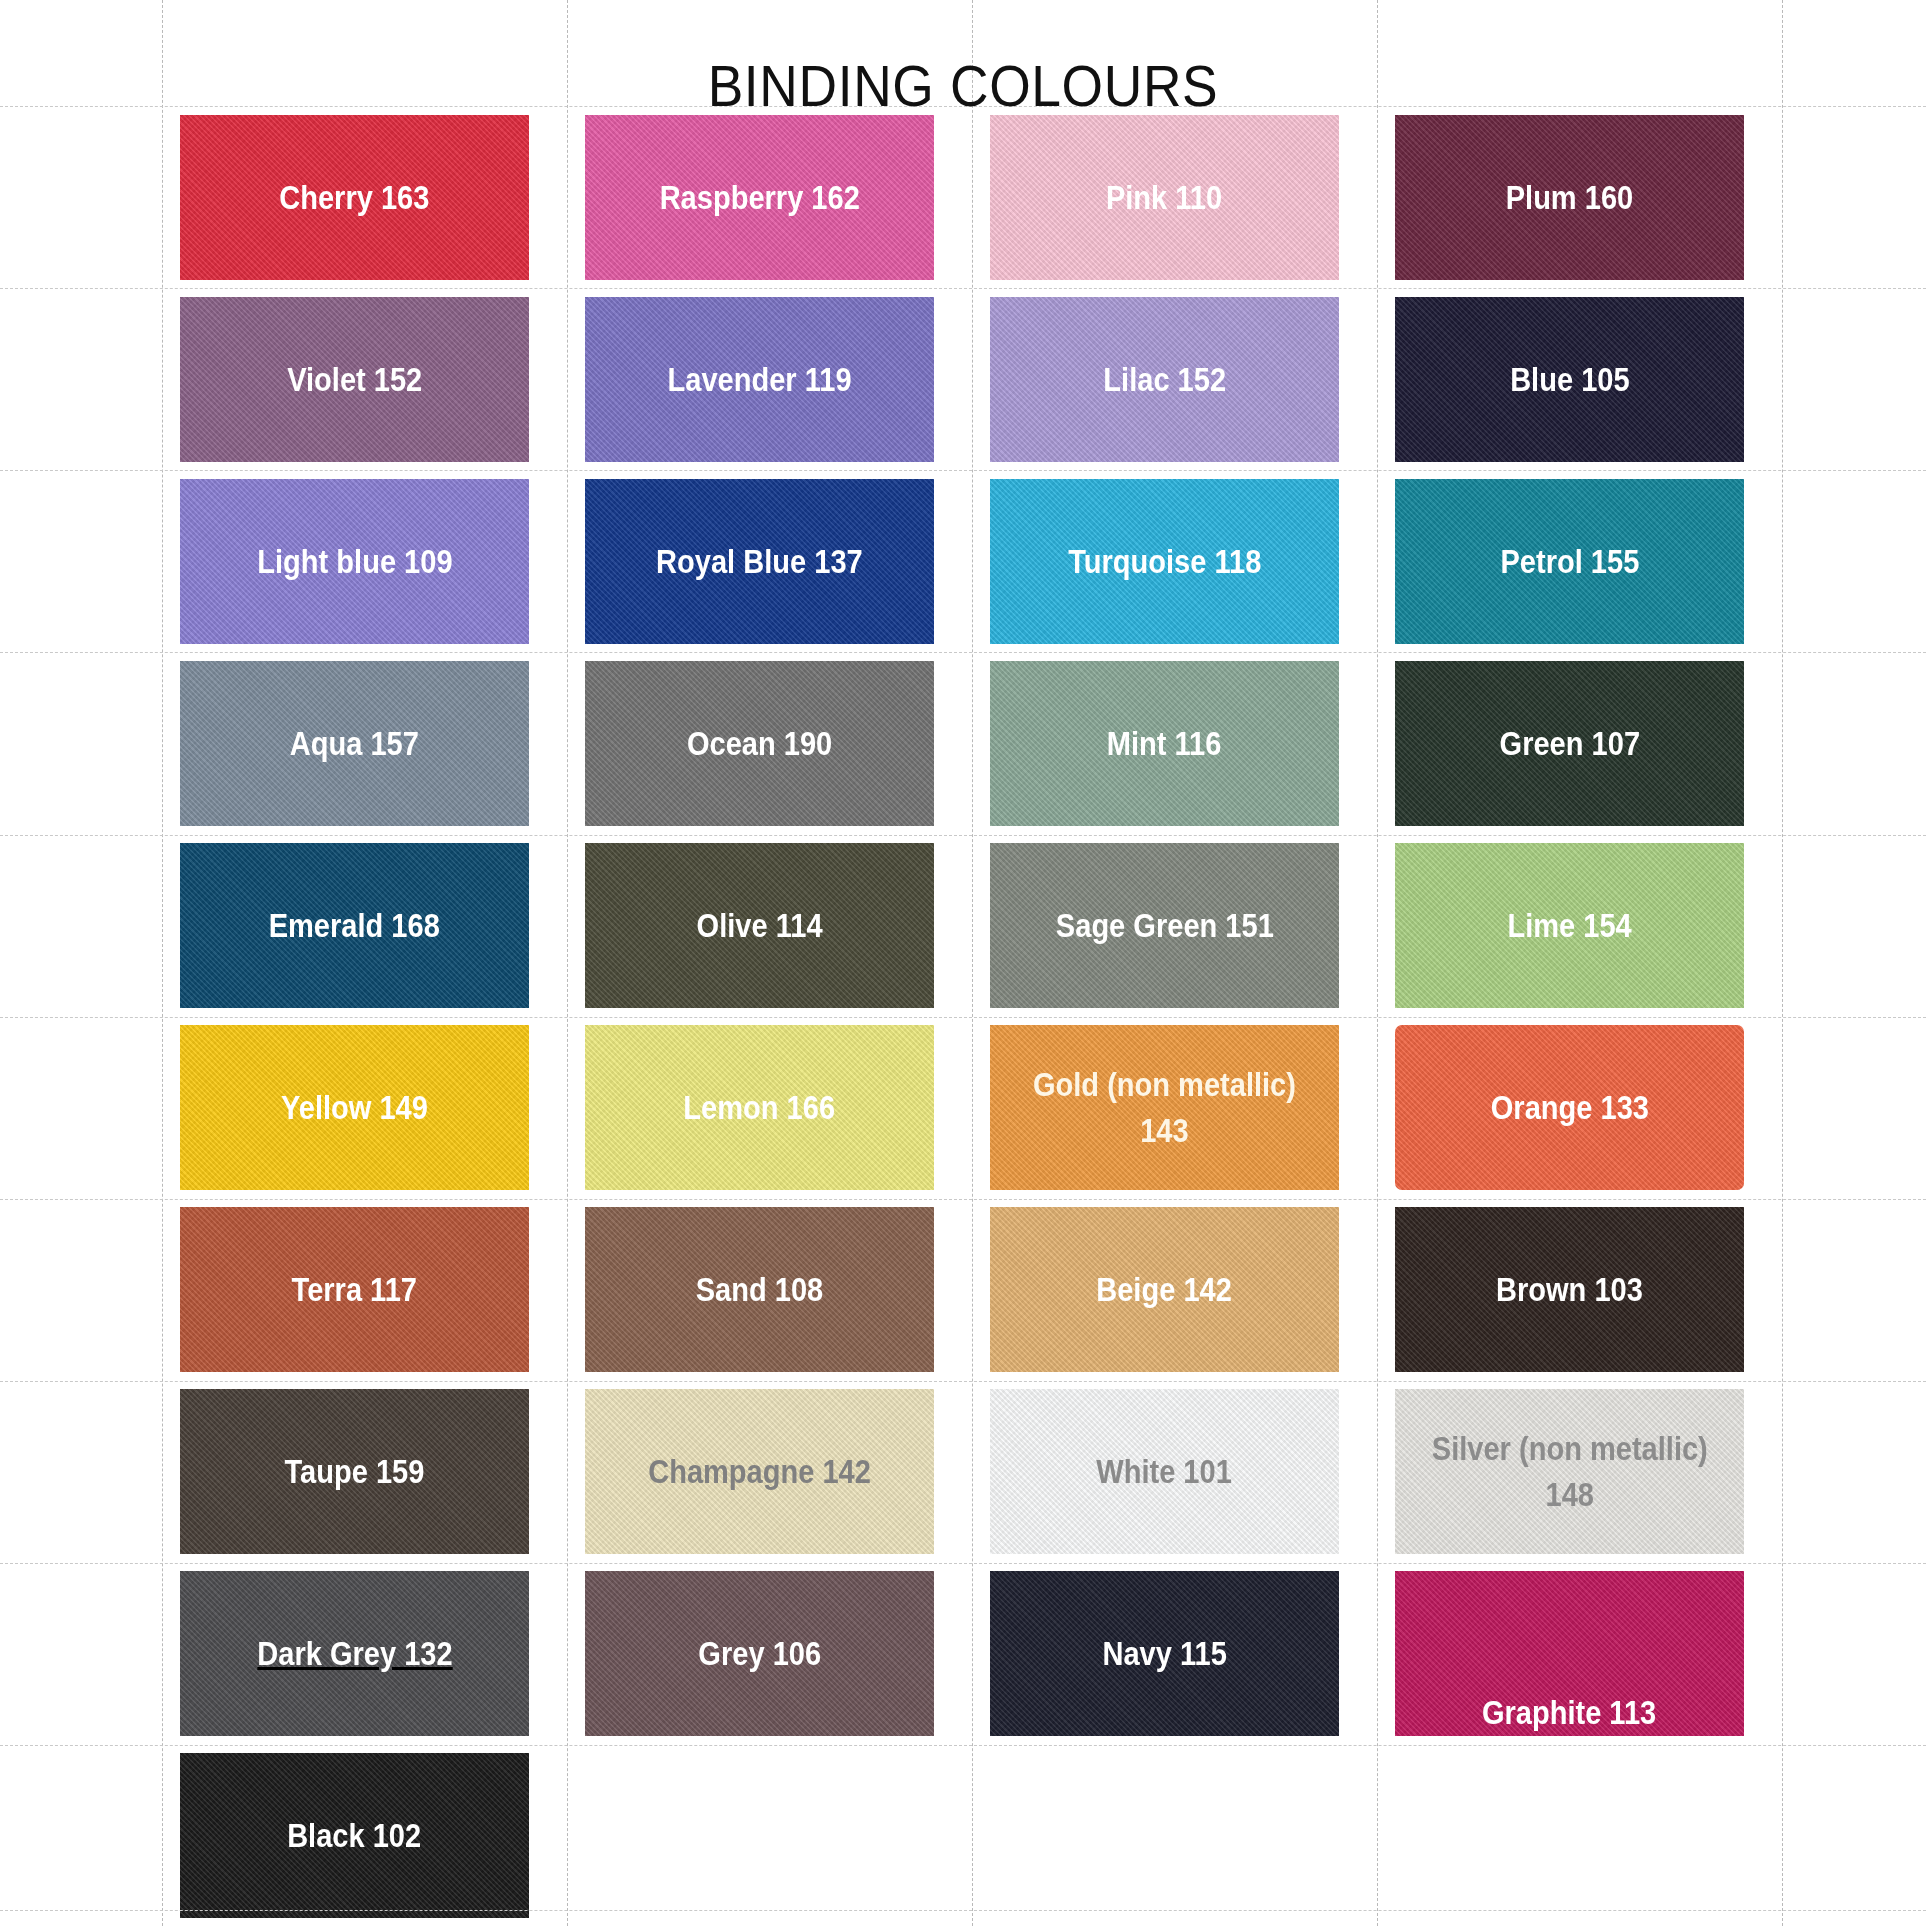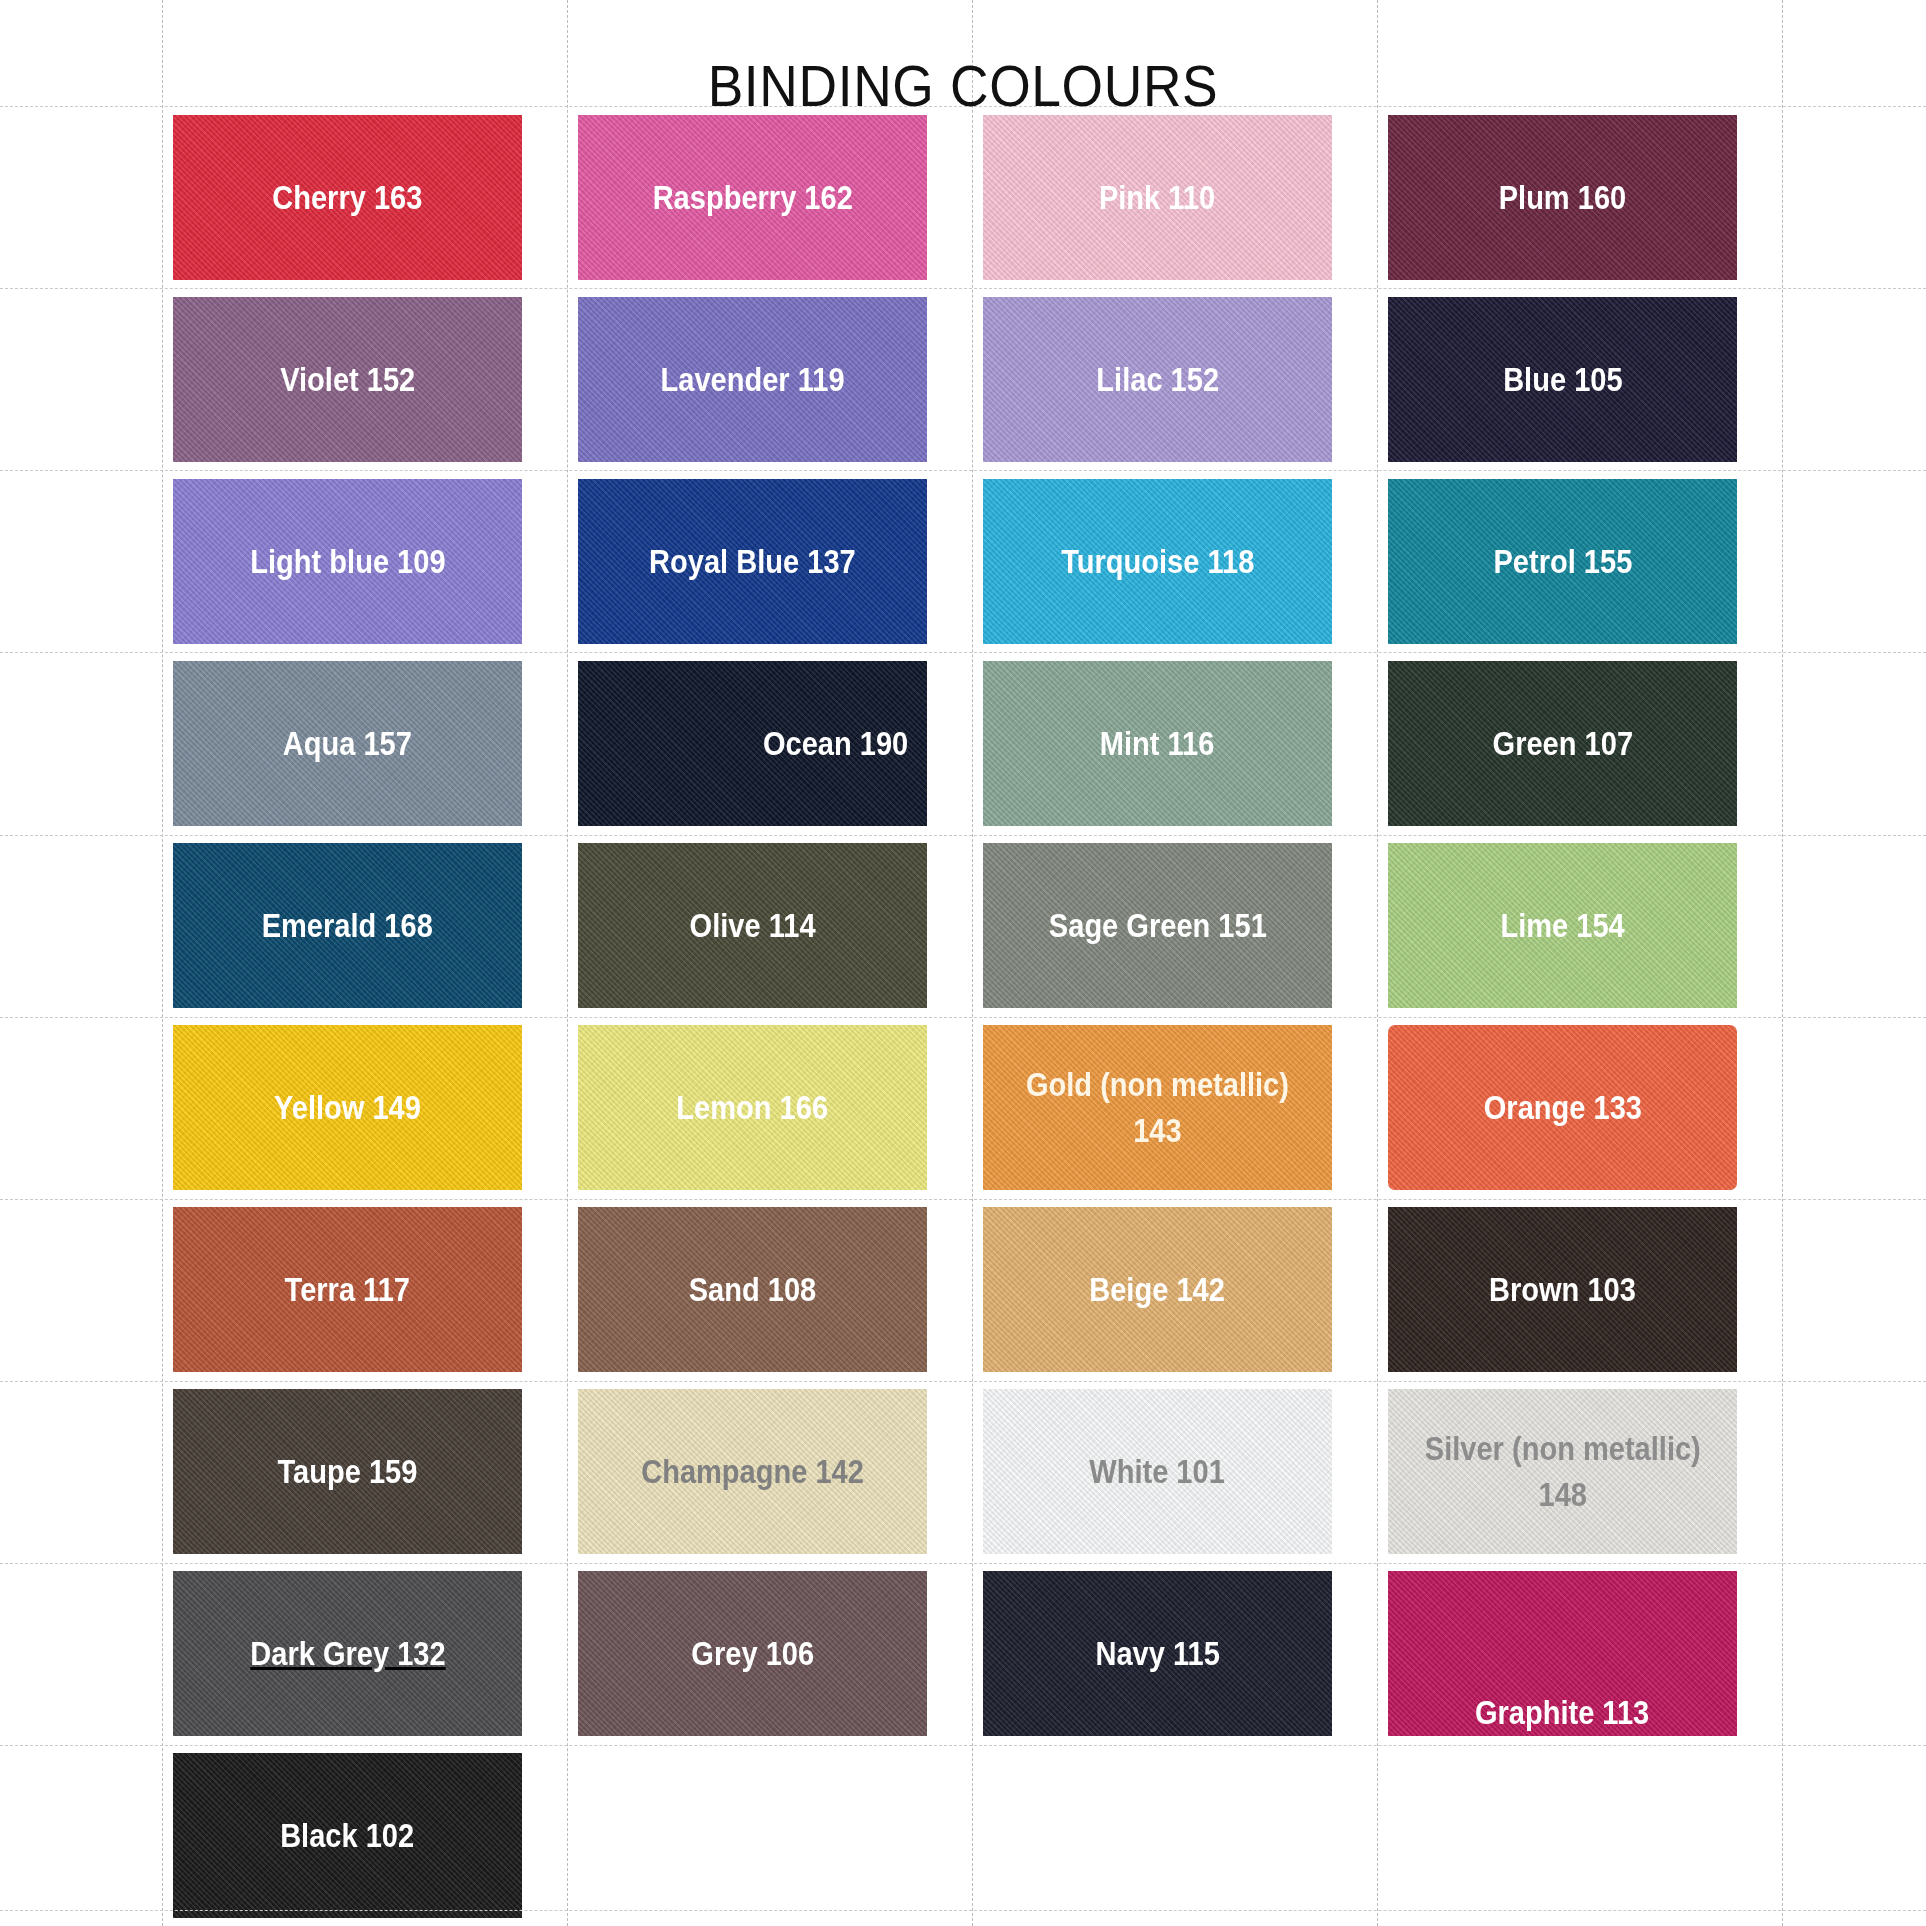--- a/index.html
+++ b/index.html
@@ -52,21 +52,21 @@
     font-family: "Liberation Sans", sans-serif;
     transform: scaleX(0.92);
     transform-origin: center top;
     z-index: 4;
   }
 
   
   #grid {
     position: absolute;
     top: 115px;
-    left: 173px;
+    left: 180px;
     width: 1620px;
     display: grid;
     grid-template-columns: repeat(4, 349px);
     column-gap: 56px;
     row-gap: 17px;
     z-index: 2;
   }
   .cell {
     height: 165px;
     position: relative;
@@ -210,21 +210,21 @@
       <div class="swatch" style="background: rgb(19, 134, 154);">
         <span class="label" style="color: rgb(255, 255, 255);">Petrol 155</span>
       </div>
     </div>
     <div class="cell">
       <div class="swatch" style="background: rgb(125, 140, 156);">
         <span class="label" style="color: rgb(255, 255, 255);">Aqua 157</span>
       </div>
     </div>
     <div class="cell">
-      <div class="swatch" style="background: #0f172a; justify-content: flex-end;">
+      <div class="swatch" style="background: #737373;">
         <span class="label" style="color: rgb(255, 255, 255);">Ocean 190</span>
       </div>
     </div>
     <div class="cell">
       <div class="swatch" style="background: rgb(138, 168, 151);">
         <span class="label" style="color: rgb(255, 255, 255);">Mint 116</span>
       </div>
     </div>
     <div class="cell">
       <div class="swatch" style="background: rgb(38, 53, 43);">

